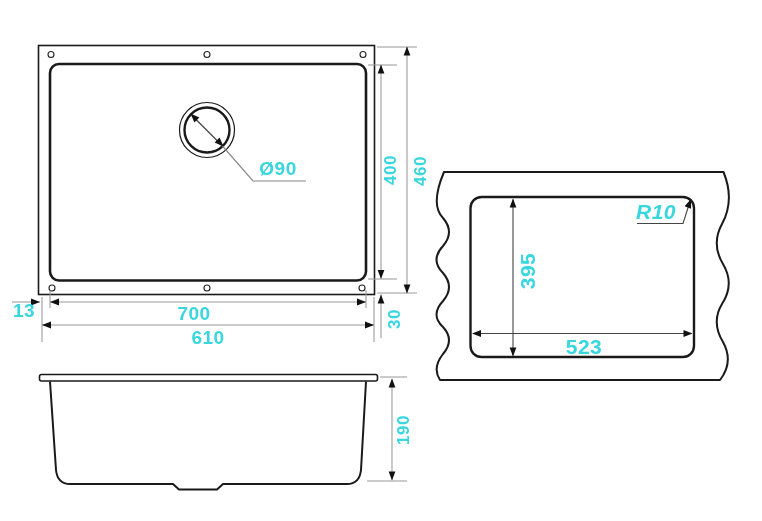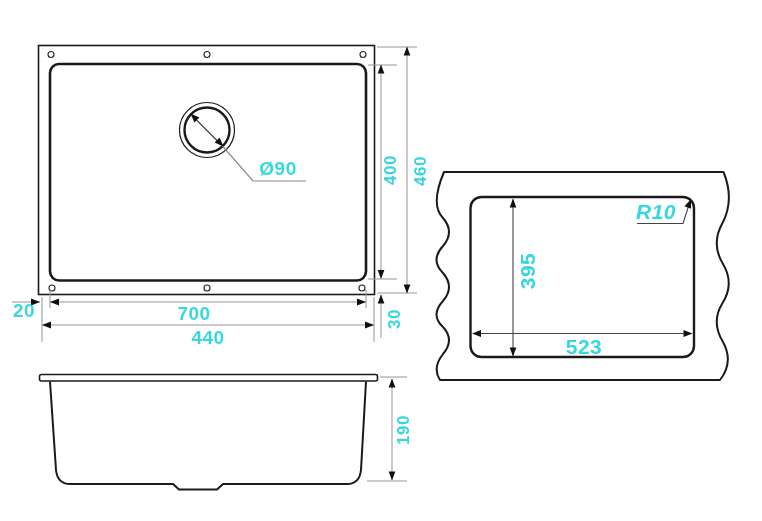--- a/index.html
+++ b/index.html
@@ -129,25 +129,25 @@
       </g>
     </g>
   </svg>
 
   <span class="dim fs19" style="left:278px;top:168px;">Ø90</span>
 
   <span class="dim rot fs17" style="left:390px;top:170px;">400</span>
 
   <span class="dim rot fs17" style="left:420px;top:171px;">460</span>
 
-  <span class="dim fs19" style="left:24px;top:310px;">20</span>
+  <span class="dim fs19" style="left:24px;top:310px;">13</span>
 
   <span class="dim fs19" style="left:194px;top:313px;">700</span>
 
-  <span class="dim fs19" style="left:208px;top:337px;">440</span>
+  <span class="dim fs19" style="left:208px;top:337px;">610</span>
 
   <span class="dim rot fs17" style="left:394px;top:319px;">30</span>
 
   <span class="dim rot fs17" style="left:403px;top:430px;">190</span>
 
   <span class="dim fs21" style="left:656px;top:211px;font-style:italic;">R10</span>
 
   <span class="dim rot fs21" style="left:527px;top:271px;">395</span>
 
   <span class="dim fs21" style="left:584px;top:346px;">523</span>

